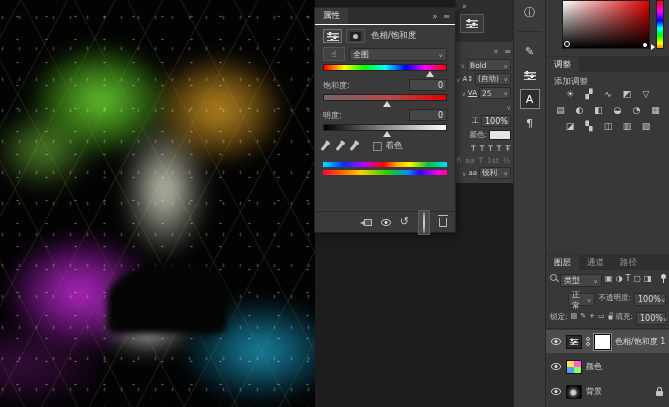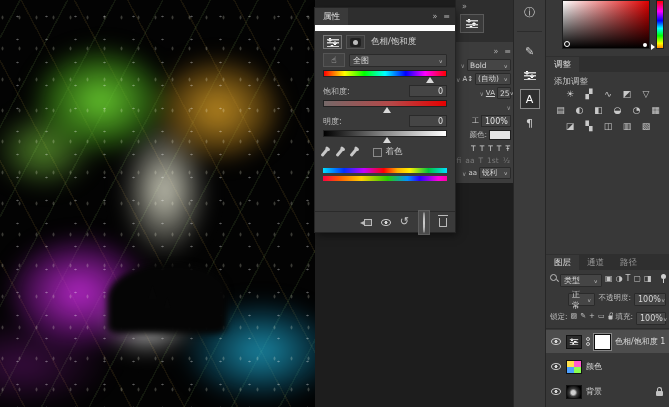--- a/index.html
+++ b/index.html
@@ -61,21 +61,21 @@
                  linear-gradient(#cfcfcf,#cfcfcf) 0 8px/12px 1.5px no-repeat,
                  radial-gradient(circle at 3px 1.8px,#fff 1.5px,transparent 2px),
                  radial-gradient(circle at 8px 5.2px,#fff 1.5px,transparent 2px),
                  radial-gradient(circle at 5px 8.6px,#fff 1.5px,transparent 2px); }
   .search { position:relative; width:7px; height:7px; border:1.2px solid #bbb; border-radius:50%; }
   .search::after { content:""; position:absolute; left:5px; top:5px; width:3px; height:1.2px; background:#bbb; transform:rotate(45deg); }
   .ibtn { display:flex; align-items:center; justify-content:center; color:#c6c6c6; }
 
   
   #props { left:315px; top:8px; width:140px; height:224px; z-index:5; }
-  #props .phead { height:23px; background:#2e2e2e; display:flex; align-items:center; border-bottom:6px solid #ffffff; }
+  #props .phead { height:17px; background:#2e2e2e; display:flex; align-items:center; border-bottom:1px solid #ffffff; }
   #props .ptab { background:#3a3a3a; height:100%; display:flex; align-items:center; padding:0 8px; font-size:8.5px; color:#e2e2e2; }
   #props .pmenu { margin-left:auto; display:flex; gap:6px; padding-right:5px; color:#b5b5b5; font-size:8px; }
   .prow { display:flex; align-items:center; margin:4px 8px 0 8px; gap:4px; }
   .boxic { width:19px; height:14px; border:1px solid #777; background:#424242; display:flex; align-items:center; justify-content:center; }
   .boxic.mask { background:#3a3a3a; border-color:#555; }
   .maskdot { width:11px; height:9px; background:#202020; border-radius:2px; display:flex; align-items:center; justify-content:center; }
   .maskdot::after { content:""; width:5px; height:5px; border-radius:50%; background:#bdbdbd; }
   .lbl { font-size:8px; color:#bdbdbd; white-space:nowrap; }
   .hue-grad { background:linear-gradient(to right,#f00,#ff0 17%,#0f0 33%,#0ff 50%,#00f 67%,#f0f 83%,#f00); }
   .sat-grad { background:linear-gradient(to right,#756868,#b54848 55%,#e60000); }
@@ -191,21 +191,21 @@
       <span class="stub">∨</span>
       <span class="tinyic">A↕</span>
       <div class="dd" style="width:36px;">
         <span>(自动)</span>
           <span class="caret">∨</span>
       </div>
     </div>
     <div class="crow">
       <span class="stub">∨</span>
       <span class="tinyic" style="text-decoration:underline;">VA</span>
-      <div class="dd" style="width:14px;">
+      <div class="dd" style="width:32px;">
         <span>25</span>
           <span class="caret">∨</span>
       </div>
     </div>
     <div class="crow">
         <span class="stub">∨</span>
       </div>
     <div class="crow">
       <span class="tinyic">工</span>
       <div class="vbox" style="width:30px;">100%</div>

